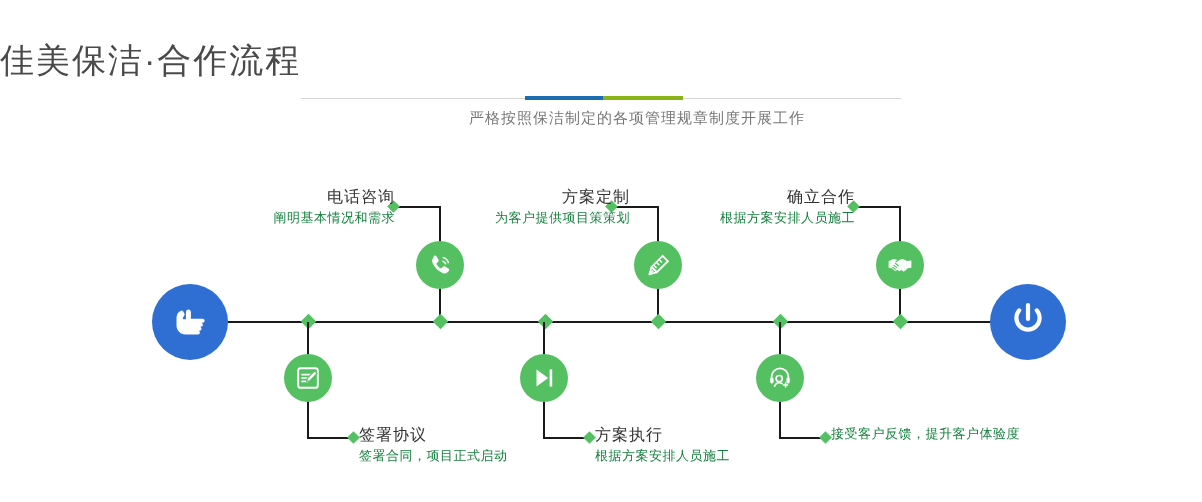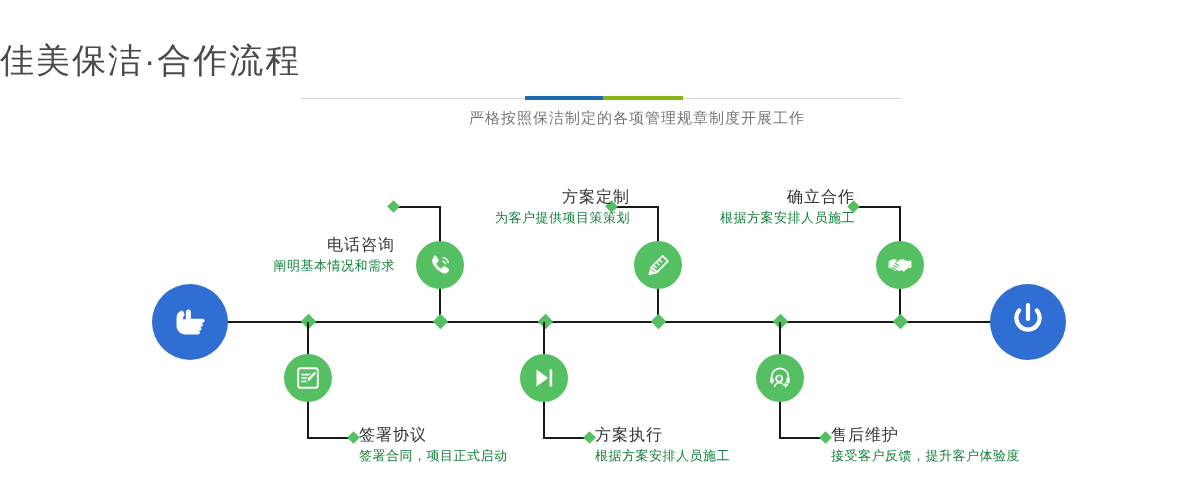--- a/index.html
+++ b/index.html
@@ -223,21 +223,21 @@
       <div class="cap-diamond" style="left:389px; top:202px;"></div>
       <div class="badge" style="left:416px; top:241px;">
         <span>
           <svg width="28" height="28" viewBox="0 0 28 28">
             <path d="M8.0 4.8c0.8-0.6 1.9-0.4 2.4 0.5l2.0 3.3c0.5 0.8 0.3 1.8-0.4 2.4l-1.3 1.0c-0.3 0.3-0.4 0.7-0.2 1.1 0.8 1.8 2.3 3.3 4.1 4.2 0.4 0.2 0.8 0.1 1.1-0.2l1.0-1.2c0.6-0.7 1.6-0.9 2.4-0.4l3.3 2.0c0.9 0.5 1.1 1.7 0.4 2.4l-1.6 1.7c-0.9 0.9-2.2 1.2-3.4 0.8-5.5-1.8-9.8-6.1-11.6-11.6-0.4-1.2-0.1-2.5 0.8-3.4L8.0 4.8z" fill="#ffffff"></path>
             <path d="M17.3 6.6a7.2 7.2 0 0 1 5.0 5.0" stroke="#ffffff" stroke-width="1.5" fill="none" stroke-linecap="round"></path>
             <path d="M16.9 10.2a3.9 3.9 0 0 1 2.6 2.6" stroke="#ffffff" stroke-width="1.5" fill="none" stroke-linecap="round"></path>
           </svg>
         </span>
       </div>
-      <div class="caption top" style="left:125px; top:186px; width:270px;margin-top:48px;">
+      <div class="caption top" style="left:125px; top:186px; width:270px;">
         <div class="c-title">电话咨询</div>
         <div class="c-desc">阐明基本情况和需求</div>
       </div>
     </div>
 
     <div class="node">
       <div class="diamond" style="left:435px; top:316px;"></div>
       <div class="vline" style="left:307px; top:322px; height:116px;"></div>
       <div class="hline" style="left:307px; top:437px; width:46px;"></div>
       <div class="cap-diamond" style="left:349px; top:433px;"></div>
@@ -327,19 +327,18 @@
             <path d="M4.6 14.0v-2.2a8.4 8.4 0 0 1 16.8 0v2.2" stroke="#ffffff" stroke-width="1.8" fill="none" stroke-linecap="round"></path>
             <rect x="3.2" y="12.4" width="3.4" height="6.0" rx="1.6" fill="#ffffff"></rect>
             <rect x="19.4" y="12.4" width="3.4" height="6.0" rx="1.6" fill="#ffffff"></rect>
             <circle cx="12.2" cy="13.6" r="3.1" fill="none" stroke="#ffffff" stroke-width="1.6"></circle>
             <path d="M7.6 21.2c0.9-2.3 2.7-3.5 4.6-3.5 1.1 0 2.1 0.4 3.0 1.0" stroke="#ffffff" stroke-width="1.6" fill="none" stroke-linecap="round"></path>
             <path d="M18.6 18.0v4.0M16.6 20.0h4.0" stroke="#ffffff" stroke-width="1.6" stroke-linecap="round"></path>
           </svg>
         </span>
       </div>
       <div class="caption bottom" style="left:831px; top:424px; width:320px;">
-        <div class="c-title">售后维护</div>
         <div class="c-desc">接受客户反馈，提升客户体验度</div>
       </div>
     </div>
 
   </div>
 </div>
 
 </body></html>

